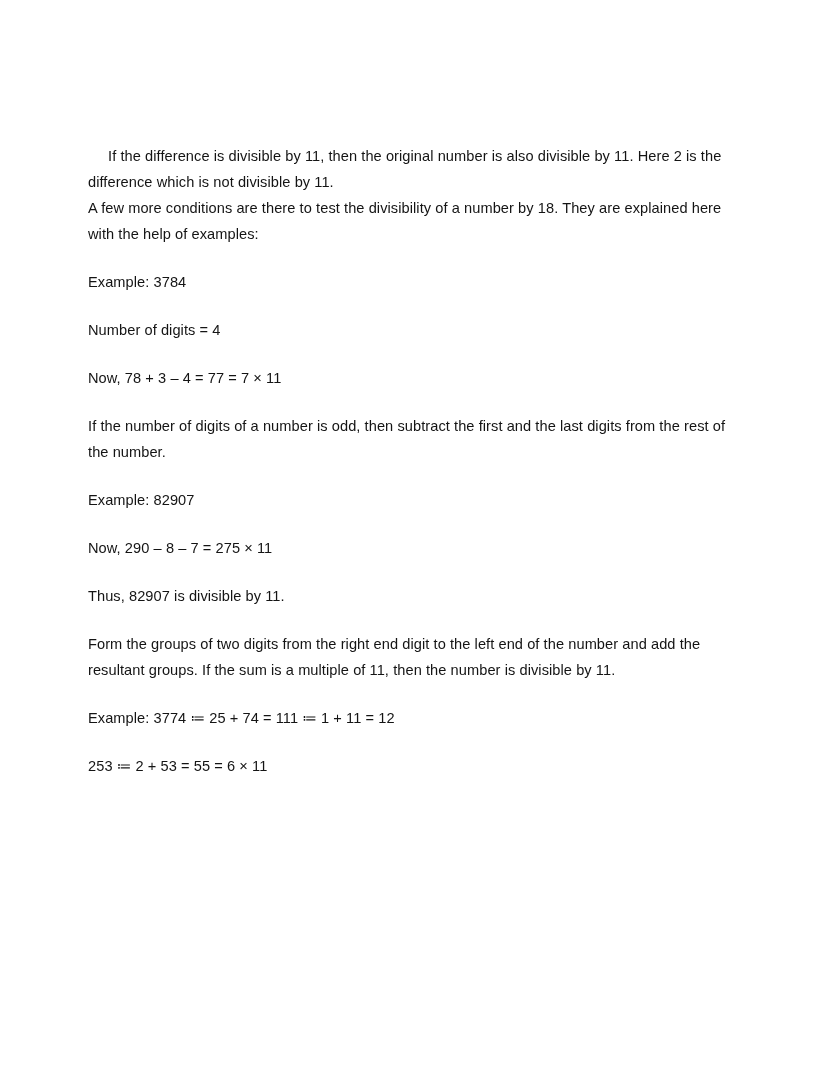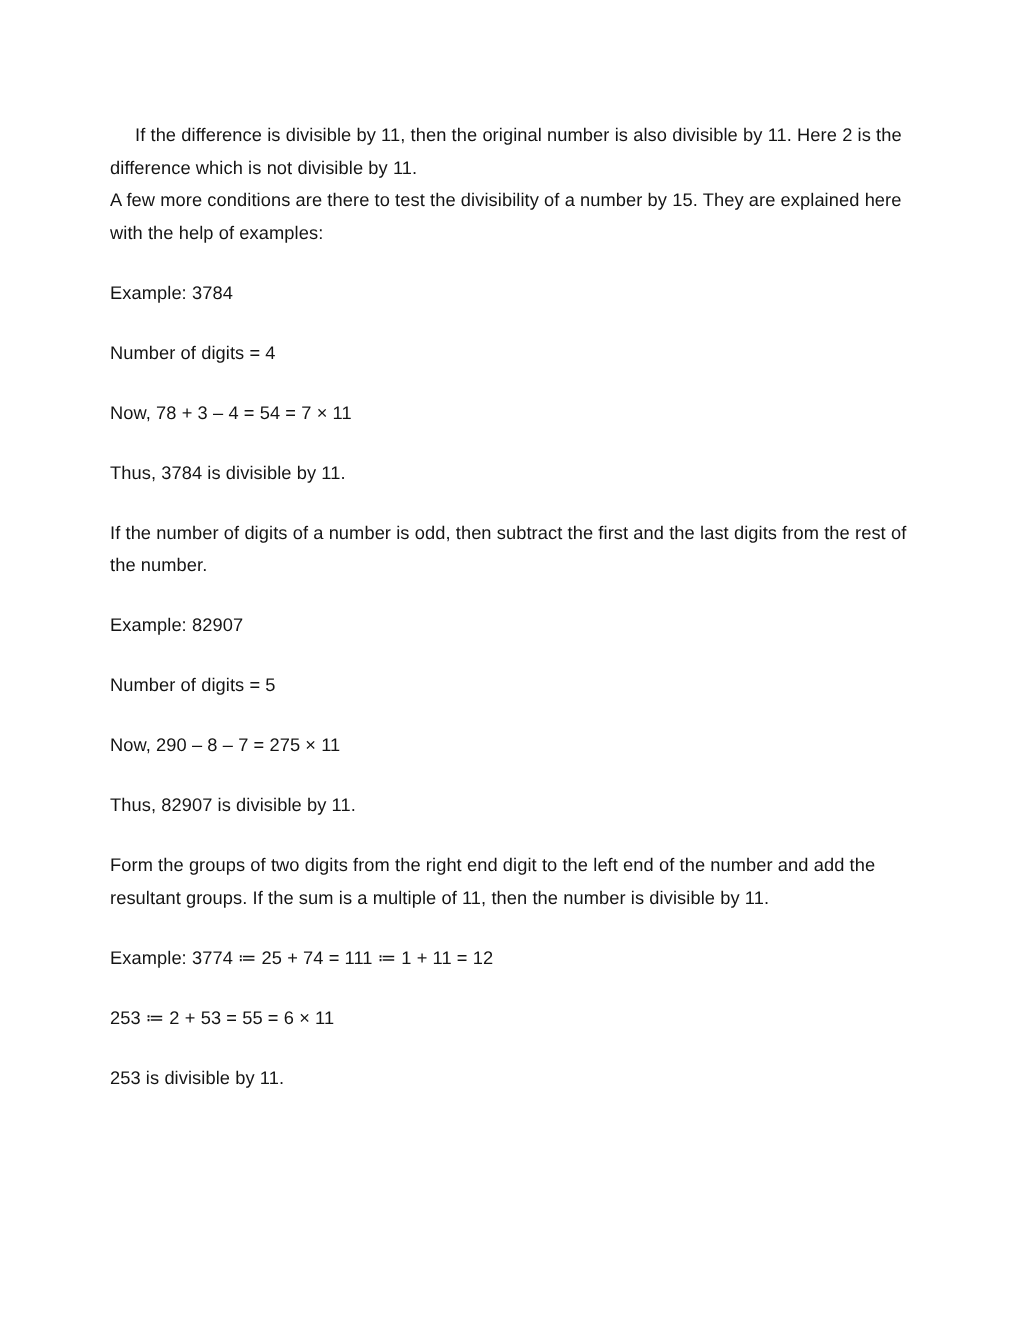--- a/index.html
+++ b/index.html
@@ -29,36 +29,33 @@
     margin: 0;
     font-size: 14.6px;
     line-height: 26px;
     color: #141414;
     letter-spacing: 0.005em;
   }
   p.indent-first {
     text-indent: 20px;
   }
   .block { margin-bottom: 22px; }
-  .tight { margin-bottom: 0; }
+  .tight { margin-bottom: 0; margin-top: 47px; }
 </style>
 </head>
 <body>
 
 <div class="page">
   <div class="doc-body">
     <p class="indent-first tight">If the difference is divisible by 11, then the original number is also divisible by 11. Here 2 is the difference which is not divisible by 11.</p>
-    <p class="block">A few more conditions are there to test the divisibility of a number by 15. They are explained here with the help of examples:</p>
+    <p class="block">A few more conditions are there to test the divisibility of a number by 18. They are explained here with the help of examples:</p>
     <p class="block">Example: 3784</p>
     <p class="block">Number of digits = 4</p>
-    <p class="block">Now, 78 + 3 – 4 = 54 = 7 × 11</p>
-    <p class="block">Thus, 3784 is divisible by 11.</p>
+    <p class="block">Now, 78 + 3 – 4 = 77 = 7 × 11</p>
     <p class="block">If the number of digits of a number is odd, then subtract the first and the last digits from the rest of the number.</p>
     <p class="block">Example: 82907</p>
-    <p class="block">Number of digits = 5</p>
     <p class="block">Now, 290 – 8 – 7 = 275 × 11</p>
     <p class="block">Thus, 82907 is divisible by 11.</p>
     <p class="block">Form the groups of two digits from the right end digit to the left end of the number and add the resultant groups. If the sum is a multiple of 11, then the number is divisible by 11.</p>
     <p class="block">Example: 3774 ≔ 25 + 74 = 111 ≔ 1 + 11 = 12</p>
     <p class="block">253 ≔ 2 + 53 = 55 = 6 × 11</p>
-    <p class="block">253 is divisible by 11.</p>
   </div>
 </div>
 
 </body></html>

